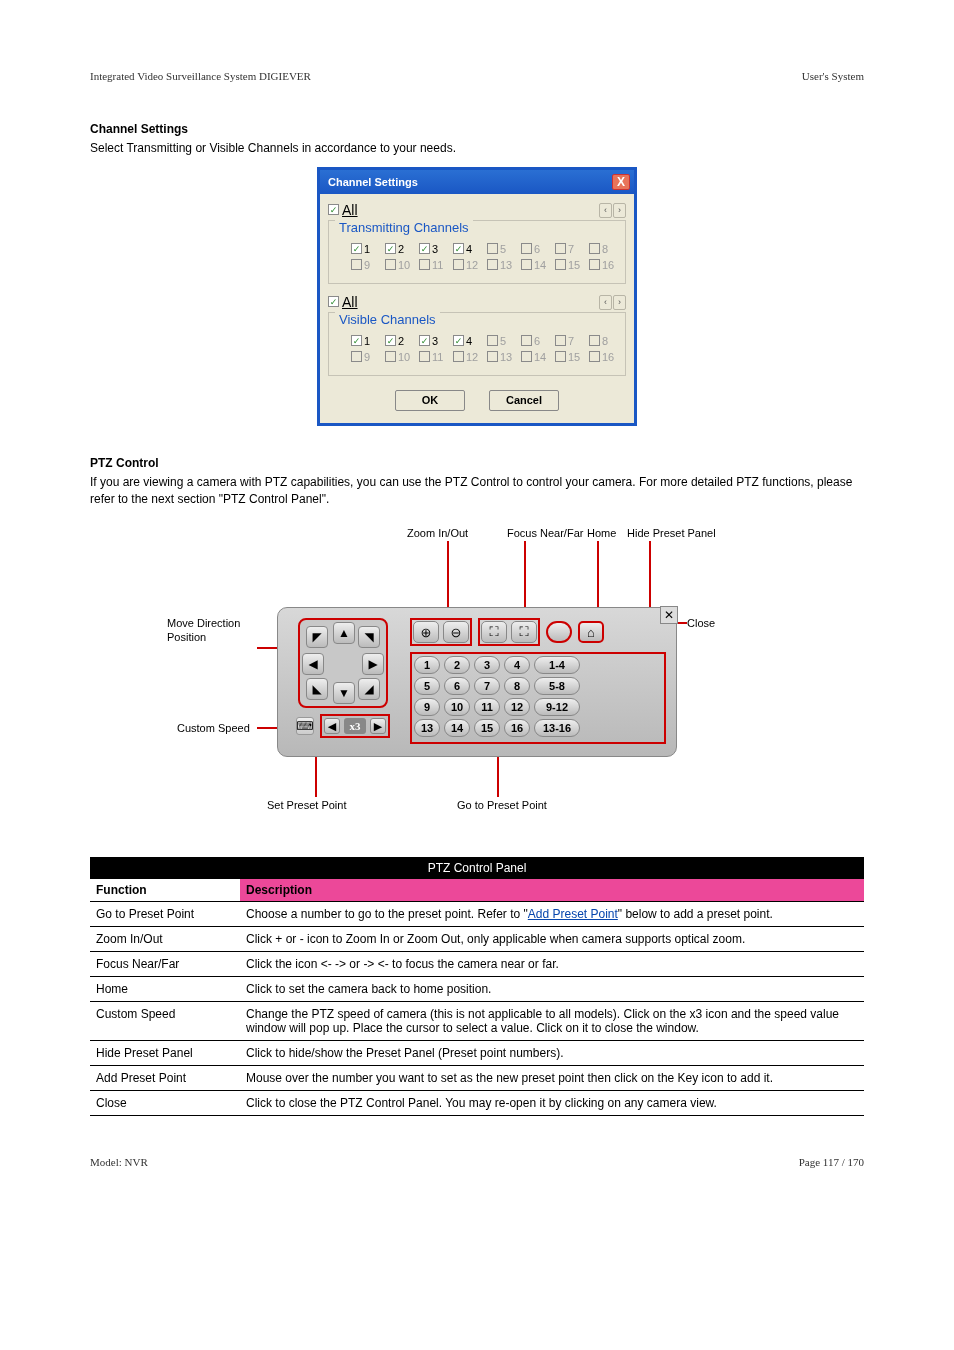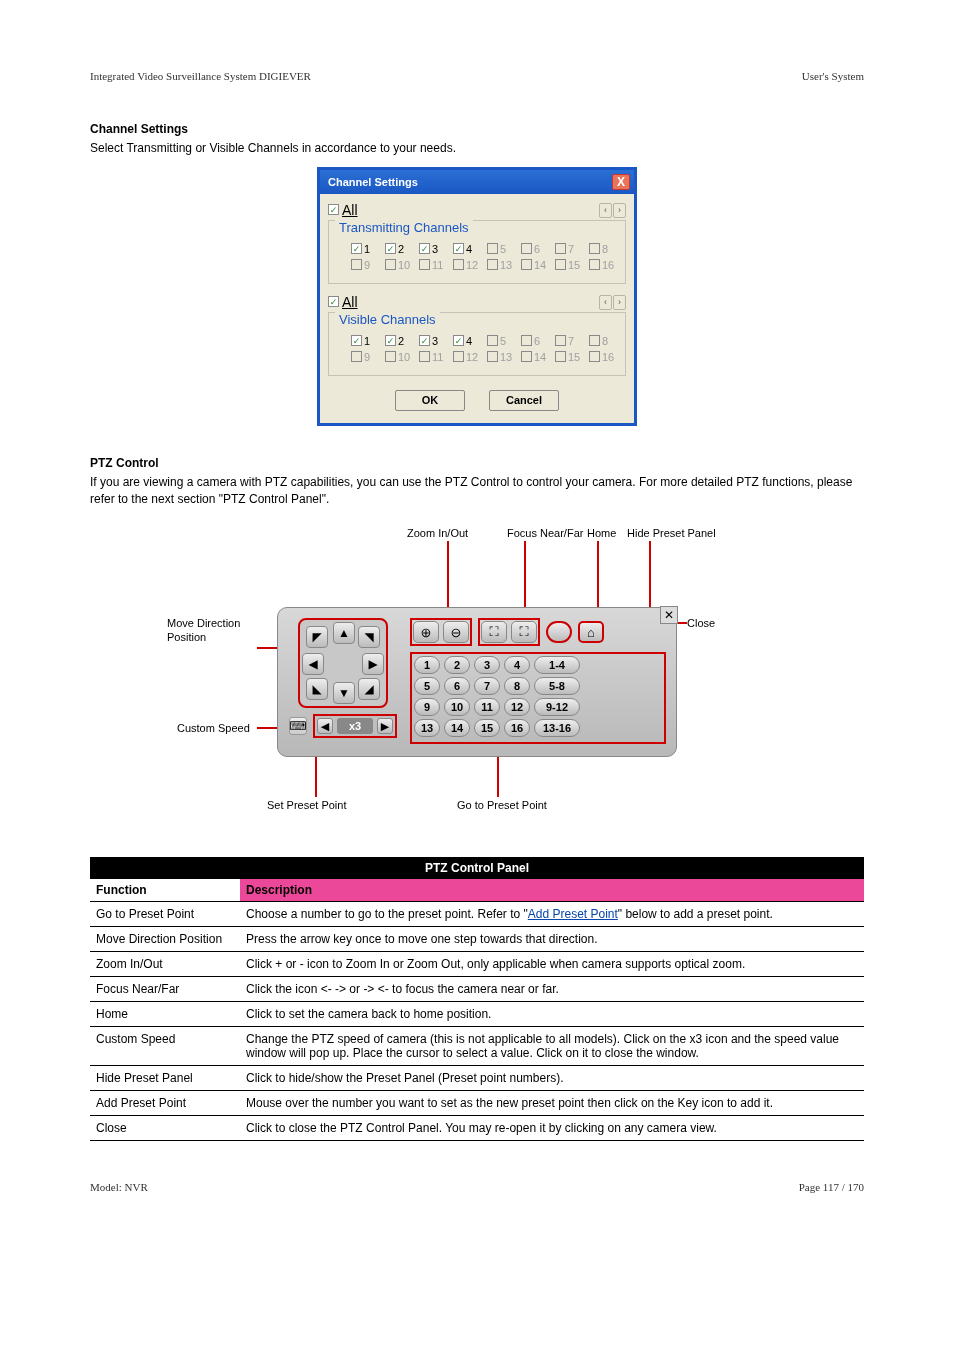--- a/index.html
+++ b/index.html
@@ -218,27 +218,28 @@
   }
   .speed-btn {
     width: 16px; height: 16px;
     background: linear-gradient(#eee,#bbb);
     border: 1px solid #888;
     border-radius: 3px;
     display:flex;align-items:center;justify-content:center;
     font-size:11px;
   }
   .speed-val {
-    width: 36px; height: 16px;
+    width: 22px; height: 16px;
     background: #888;
     color: #fff;
     border-radius: 3px;
     display:flex;align-items:center;justify-content:center;
     font-size:11px;
     font-weight:bold;
+    font-family:Liberation Serif, serif;
   }
   .key-icon {
     width: 18px; height: 18px;
     background: linear-gradient(#eee,#ccc);
     border: 1px solid #999;
     border-radius: 3px;
     display:flex;align-items:center;justify-content:center;
   }
   .ptz-right {
     flex: 1;
@@ -298,21 +299,21 @@
   table.ctrl {
     width: 100%;
     border-collapse: collapse;
     font-size: 12px;
   }
   table.ctrl thead th {
     background: #000;
     color: #fff;
     text-align: left;
     padding: 4px 6px;
-    font-weight: bold;
+    font-weight: normal;
   }
   table.ctrl td {
     padding: 5px 6px;
     border-bottom: 1px solid #000;
     vertical-align: top;
   }
   table.ctrl td:first-child { width: 150px; }
   .link { color: #0645ad; text-decoration: underline; }
   .footer {
     display:flex;
@@ -628,24 +629,20 @@
         <th style="background:#fff;color:#000;border-bottom:1px solid #000;font-weight:bold">Function</th>
         <th style="background:#ec4899;color:#000;border-bottom:1px solid #000;font-weight:bold">Description</th>
       </tr>
     </thead>
     <tbody id="ctrl-body">
         <tr>
           <td>Go to Preset Point</td>
           <td>Choose a number to go to the preset point. Refer to "<span class="link">Add Preset Point</span>" below to add a preset point.</td>
         </tr>
         <tr>
-          <td>Move Direction Position</td>
-          <td>Press the arrow key once to move one step towards that direction.</td>
-        </tr>
-        <tr>
           <td>Zoom In/Out</td>
           <td>Click + or - icon to Zoom In or Zoom Out, only applicable when camera supports optical zoom.</td>
         </tr>
         <tr>
           <td>Focus Near/Far</td>
           <td>Click the icon &lt;- -&gt; or -&gt; &lt;- to focus the camera near or far.</td>
         </tr>
         <tr>
           <td>Home</td>
           <td>Click to set the camera back to home position.</td>

